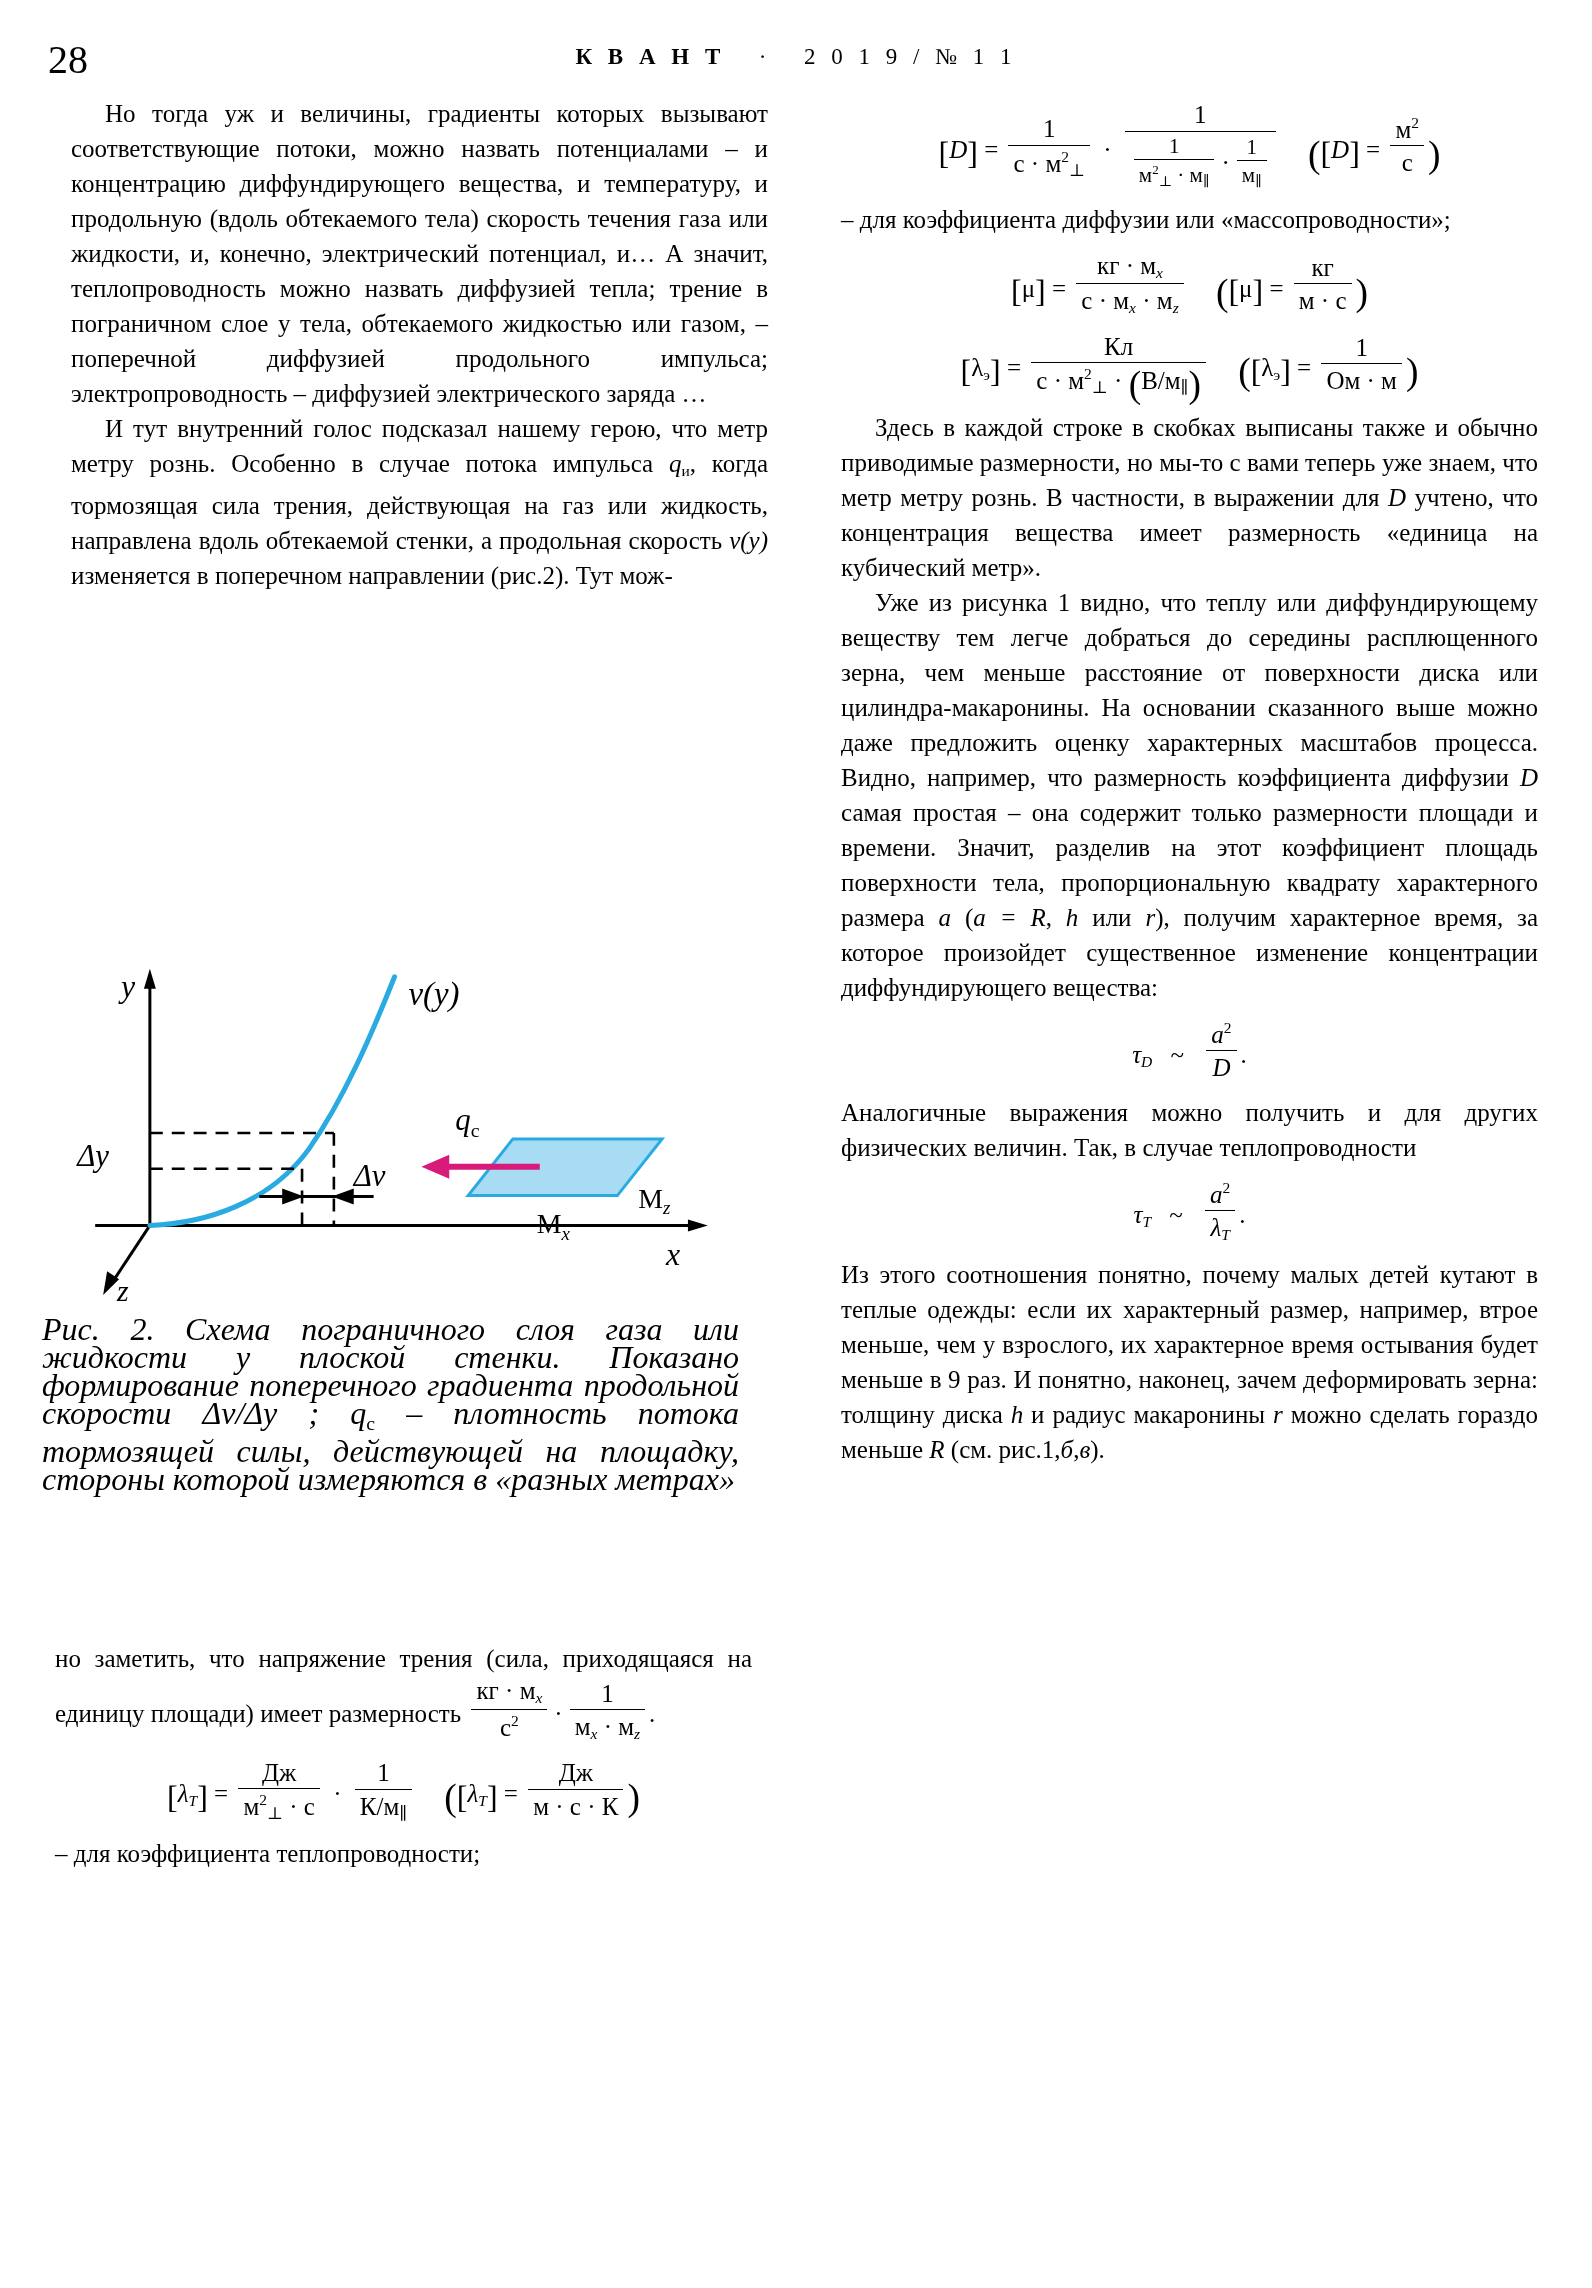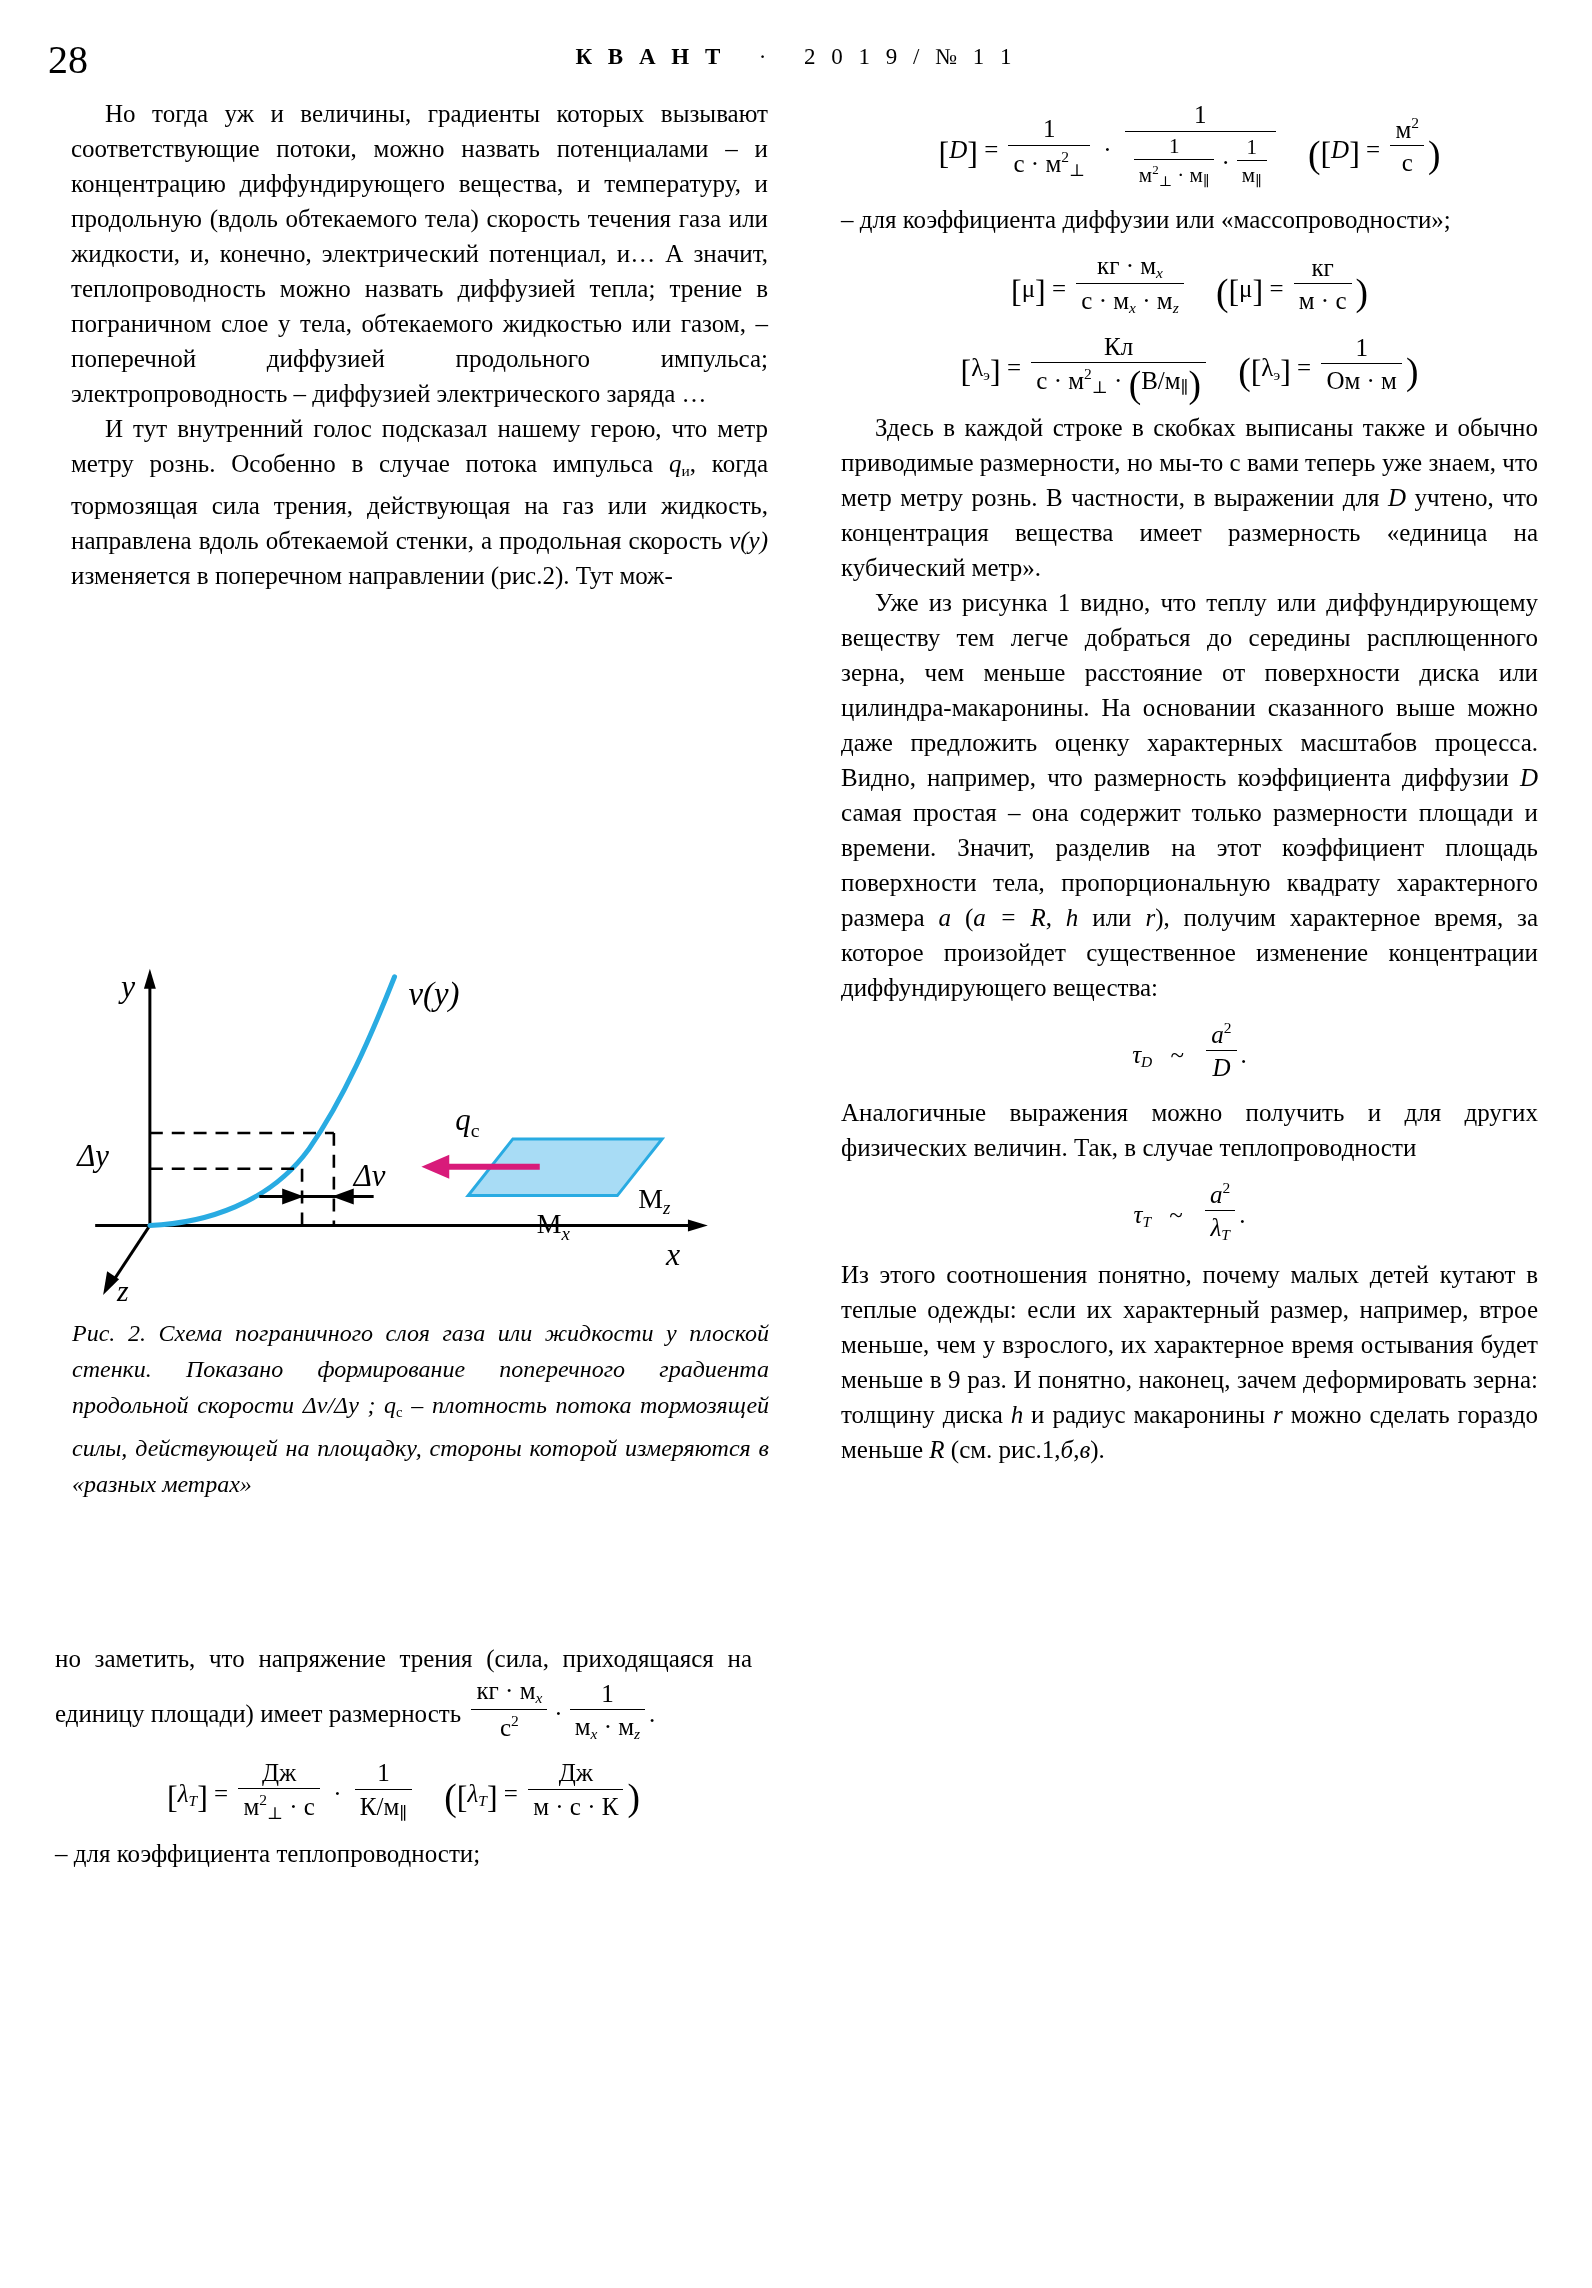--- a/index.html
+++ b/index.html
@@ -94,25 +94,25 @@
   
   .figure{
     position:absolute;
     left:55px;
     top:935px;
     width:697px;
     height:368px;
   }
   .fig-caption{
     position:absolute;
-    left:72px;
+    left:42px;
     top:1315px;
     width:697px;
-    font-size:24px;
-    line-height:36px;
+    font-size:32px;
+    line-height:28px;
     font-style:italic;
     text-align:justify;
   }
   .after-fig{
     position:absolute;
     left:55px;
     top:1641px;
     width:697px;
     font-size:25px;
     line-height:35px;

